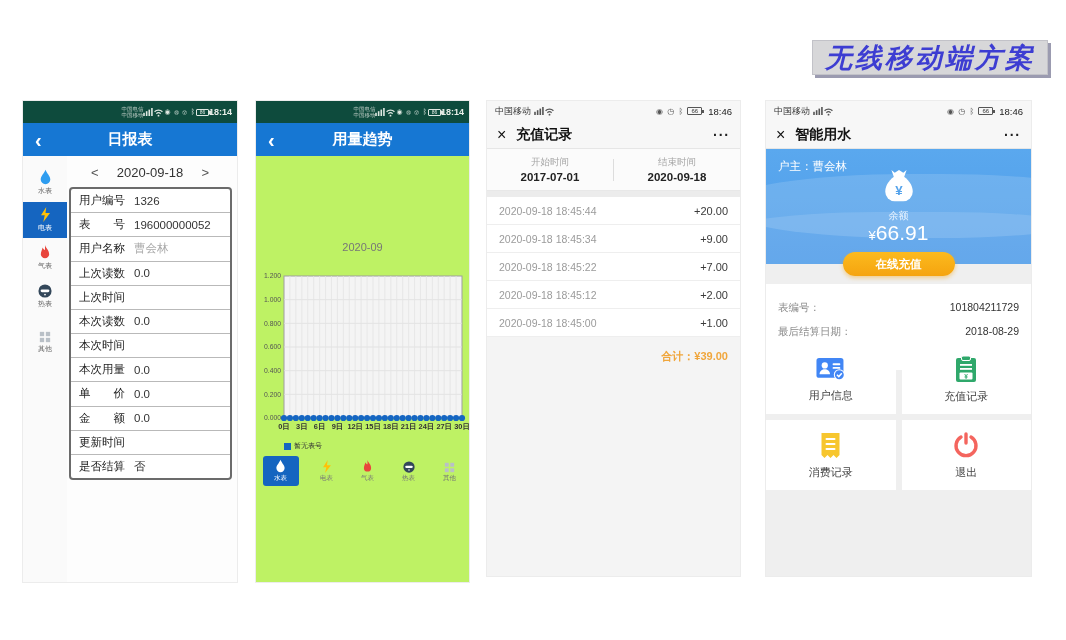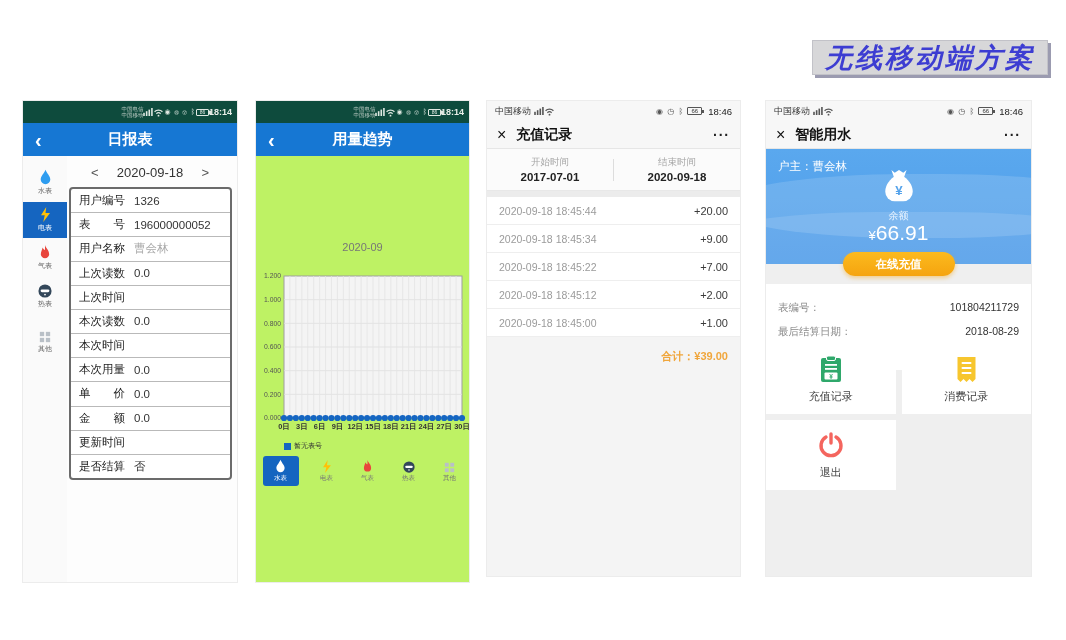--- a/index.html
+++ b/index.html
@@ -524,20 +524,33 @@
           <span class="il">最后结算日期：</span>
           <span class="iv">2018-08-29</span>
         </div>
       <div class="info-row">
           <span class="il">最后结算读数：</span>
           <span class="iv">0.00</span>
         </div>
     </div>
     <div class="tiles">
       <div class="tile">
+        <svg width="32" height="27" viewBox="0 0 30 26">
+          <rect x="1" y="3" width="26" height="19" rx="2.5" fill="#4186f5"></rect>
+          <circle cx="9" cy="10" r="3" fill="#fff"></circle>
+          <path d="M4 18.5 c0-3.2 2.5-4.8 5-4.8 s5 1.6 5 4.8 z" fill="#fff"></path>
+          <rect x="16.5" y="8" width="7.5" height="1.8" rx="0.9" fill="#fff"></rect>
+          <rect x="16.5" y="11.5" width="7.5" height="1.8" rx="0.9" fill="#fff"></rect>
+          <circle cx="23" cy="19" r="5.3" fill="#fff"></circle>
+          <circle cx="23" cy="19" r="4.3" fill="#4186f5"></circle>
+          <path d="M20.7 19 l1.8 1.8 l2.9-3.3" stroke="#fff" stroke-width="1.4" fill="none"></path>
+        </svg>
+        <span class="lbl">用户信息</span>
+      </div>
+      <div class="tile">
         <svg width="26" height="28" viewBox="0 0 26 28">
           <rect x="3" y="3" width="20" height="24" rx="2" fill="#2fa86b"></rect>
           <rect x="8.5" y="1" width="9" height="4.5" rx="1.5" fill="#2fa86b" stroke="#fff"></rect>
           <rect x="7" y="9" width="12" height="1.8" fill="#fff"></rect>
           <rect x="7" y="13" width="12" height="1.8" fill="#fff"></rect>
           <rect x="6.5" y="17.5" width="13" height="7" rx="1" fill="#fff"></rect>
           <text x="13" y="23.6" text-anchor="middle" font-size="6.5" font-weight="bold" fill="#2fa86b">¥</text>
         </svg>
         <span class="lbl">充值记录</span>
       </div>

